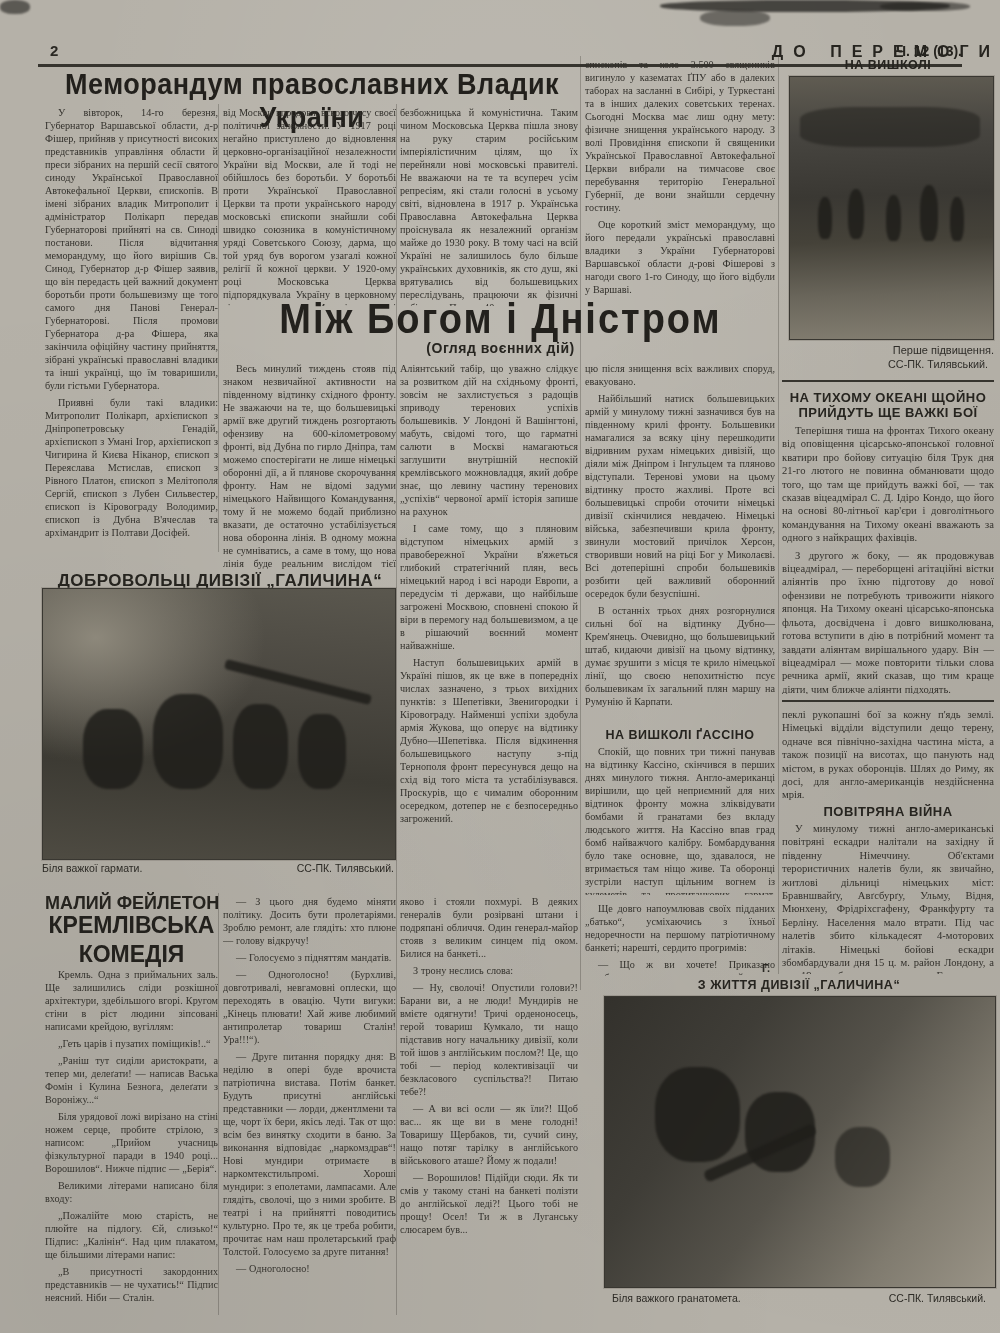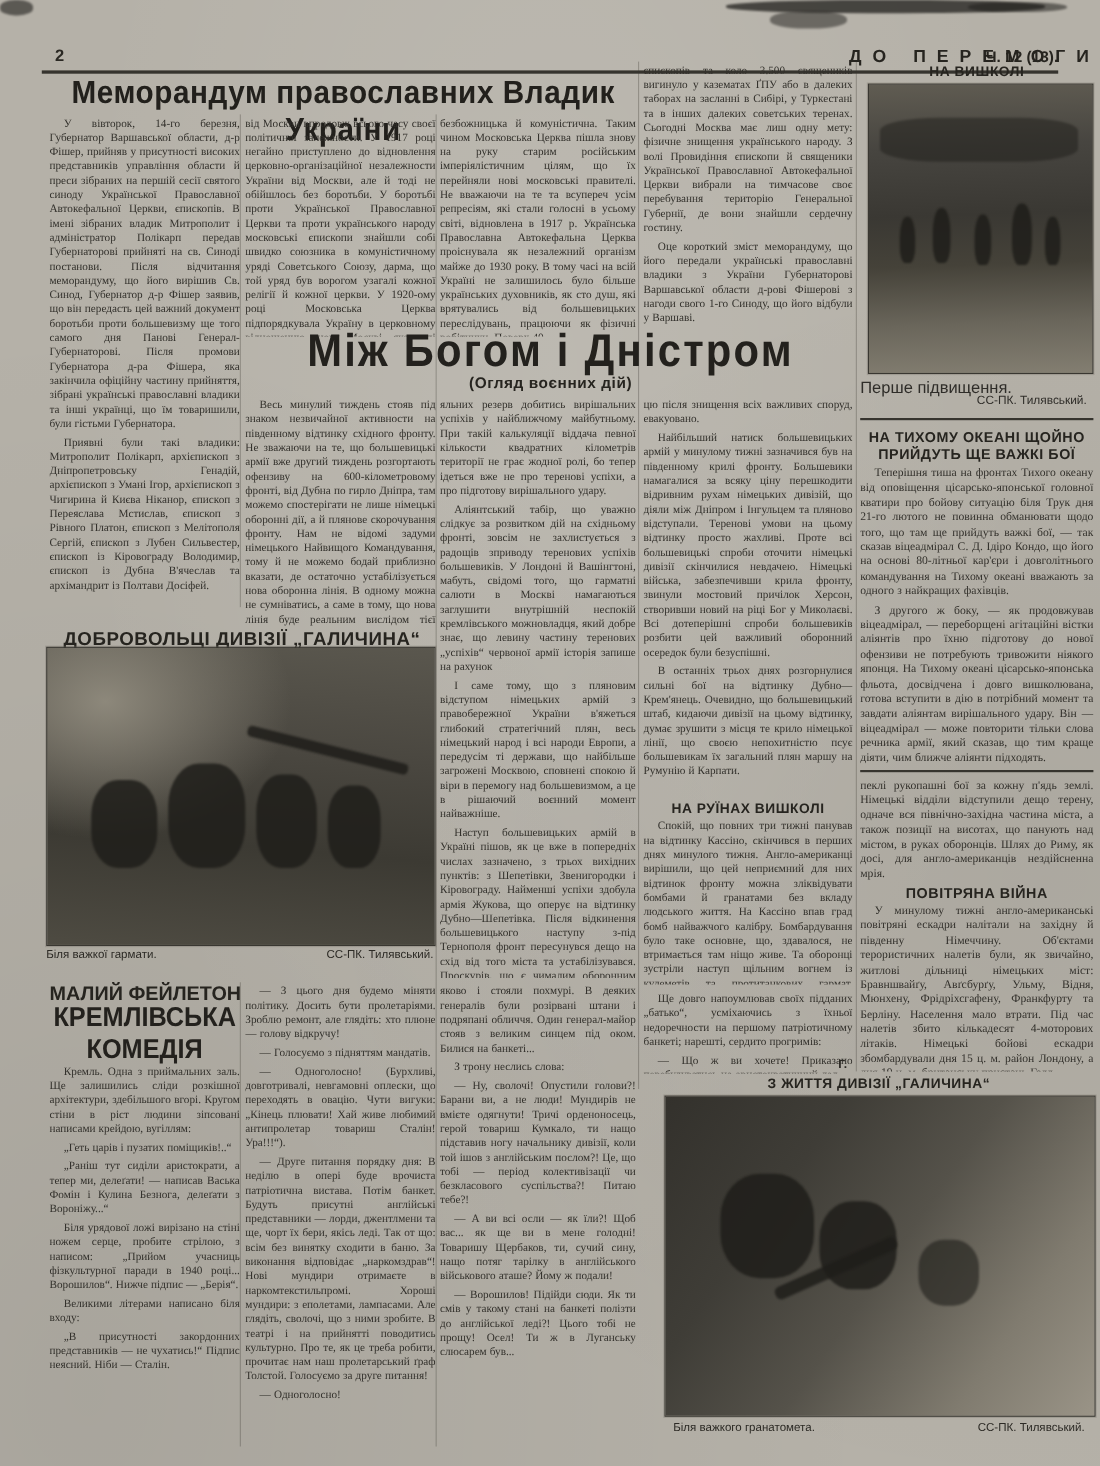--- a/index.html
+++ b/index.html
@@ -63,52 +63,51 @@
       <p>єпископів та коло 3.500 священиків вигинуло у казематах ҐПУ або в далеких таборах на засланні в Сибірі, у Туркестані та в інших далеких советських теренах. Сьогодні Москва має лиш одну мету: фізичне знищення українського народу. З волі Провидіння єпископи й священики Української Православної Автокефальної Церкви вибрали на тимчасове своє перебування територію Генеральної Губернії, де вони знайшли сердечну гостину.</p>
       <p>Оце короткий зміст меморандуму, що його передали українські православні владики з України Губернаторові Варшавської области д-рові Фішерові з нагоди свого 1-го Синоду, що його відбули у Варшаві.</p>
     </div>
 
   <div class="bigtitle" style="left:228px;top:296px;width:545px;font-size:38px">Між Богом і Дністром</div>
   <div class="sechead" style="left:228px;top:340px;width:545px;font-size:14px">(Огляд воєнних дій)</div>
   <div class="col" style="left:223px;top:362px;width:173px;height:208px">
       <p>Весь минулий тиждень стояв під знаком незвичайної активности на південному відтинку східного фронту. Не зважаючи на те, що большевицькі армії вже другий тиждень розгортають офензиву на 600-кілометровому фронті, від Дубна по гирло Дніпра, там можемо спостерігати не лише німецькі оборонні дії, а й плянове скорочування фронту. Нам не відомі задуми німецького Найвищого Командування, тому й не можемо бодай приблизно вказати, де остаточно устабілізується нова оборонна лінія. В одному можна не сумніватись, а саме в тому, що нова лінія буде реальним вислідом тієї радикальної калькуляції німецького штабу, яка велить при найбільшій економії людських та матері-</p>
     </div>
   <div class="col cont" style="left:400px;top:362px;width:178px;height:527px">
-      <p>яльних резерв добитись вирішальних успіхів у найближчому майбутньому. При такій калькуляції віддача певної кількости квадратних кілометрів території не грає жодної ролі, бо тепер ідеться вже не про теренові успіхи, а про підготову вирішального удару.</p>
       <p>Аліянтський табір, що уважно слідкує за розвитком дій на східньому фронті, зовсім не захлистується з радощів зприводу теренових успіхів большевиків. У Лондоні й Вашінгтоні, мабуть, свідомі того, що гарматні салюти в Москві намагаються заглушити внутрішній неспокій кремлівського можновладця, який добре знає, що левину частину теренових „успіхів“ червоної армії історія запише на рахунок</p>
       <p>І саме тому, що з пляновим відступом німецьких армій з правобережної України в'яжеться глибокий стратегічний плян, весь німецький народ і всі народи Европи, а передусім ті держави, що найбільше загрожені Москвою, сповнені спокою й віри в перемогу над большевизмом, а це в рішаючий воєнний момент найважніше.</p>
       <p>Наступ большевицьких армій в Україні пішов, як це вже в попередніх числах зазначено, з трьох вихідних пунктів: з Шепетівки, Звенигородки і Кіровограду. Найменші успіхи здобула армія Жукова, що оперує на відтинку Дубно—Шепетівка. Після відкинення большевицького наступу з-під Тернополя фронт пересунувся дещо на схід від того міста та устабілізувався. Проскурів, що є чималим оборонним осередком, дотепер не є безпосередньо загрожений.</p>
     </div>
   <div class="col cont" style="left:585px;top:362px;width:190px;height:362px">
       <p>цю після знищення всіх важливих споруд, евакуовано.</p>
       <p>Найбільший натиск большевицьких армій у минулому тижні зазначився був на південному крилі фронту. Большевики намагалися за всяку ціну перешкодити відривним рухам німецьких дивізій, що діяли між Дніпром і Інгульцем та пляново відступали. Теренові умови на цьому відтинку просто жахливі. Проте всі большевицькі спроби оточити німецькі дивізії скінчилися невдачею. Німецькі війська, забезпечивши крила фронту, звинули мостовий причілок Херсон, створивши новий на ріці Бог у Миколаєві. Всі дотеперішні спроби большевиків розбити цей важливий оборонний осередок були безуспішні.</p>
       <p>В останніх трьох днях розгорнулися сильні бої на відтинку Дубно—Крем'янець. Очевидно, що большевицький штаб, кидаючи дивізії на цьому відтинку, думає зрушити з місця те крило німецької лінії, що своєю непохитністю псує большевикам їх загальний плян маршу на Румунію й Карпати.</p>
     </div>
-  <div class="sechead" style="left:585px;top:728px;width:190px;font-size:12.5px">НА РУЇНАХ ВИШКОЛІ</div>
+  <div class="sechead" style="left:585px;top:728px;width:190px;font-size:12.5px">НА ВИШКОЛІ ҐАССІНО</div>
   <div class="col" style="left:585px;top:745px;width:190px;height:150px">
       <p>Спокій, що повних три тижні панував на відтинку Кассіно, скінчився в перших днях минулого тижня. Англо-американці вирішили, що цей неприємний для них відтинок фронту можна зліквідувати бомбами й гранатами без вкладу людського життя. На Кассіно впав град бомб найважчого калібру. Бомбардування було таке основне, що, здавалося, не втримається там ніщо живе. Та оборонці зустріли наступ щільним вогнем із кулеметів та протитанкових гармат. Вив'язалися за-</p>
     </div>
 
   <div class="col" style="left:585px;top:902px;width:190px;height:74px">
       <p>Ще довго напоумлював своїх підданих „батько“, усміхаючись з їхньої недоречности на першому патріотичному банкеті; нарешті, сердито прогримів:</p>
       <p>— Що ж ви хочете! Приказано перебудуватись на аристократичний лад — мусиш! Тактика партії цього вимагає на даному етапі!!!</p>
     </div>
   <div class="abs" style="left:585px;top:962px;width:185px;text-align:right;font-size:11px;font-weight:700;color:#2a2823">Г.</div>
 
   <div class="sechead" style="left:782px;top:58px;width:212px;font-size:12.5px">НА ВИШКОЛІ</div>
   <div class="photo" style="left:789px;top:76px;width:203px;height:262px;
        background:linear-gradient(178deg,#605c52 0%,#474540 22%,#3a3833 45%,#454239 62%,#6a665b 82%,#837e71 100%)">
     <div class="ph-fig" style="left:28px;top:120px;width:14px;height:42px"></div>
     <div class="ph-fig" style="left:58px;top:112px;width:16px;height:50px"></div>
     <div class="ph-fig" style="left:96px;top:118px;width:15px;height:46px"></div>
     <div class="ph-fig" style="left:130px;top:108px;width:18px;height:56px"></div>
     <div class="ph-fig" style="left:160px;top:120px;width:14px;height:44px"></div>
     <div class="ph-fig" style="left:10px;top:30px;width:180px;height:40px;opacity:.5;border-radius:30%"></div>
   </div>
-  <div class="abs" style="left:782px;top:344px;width:212px;text-align:left;font-size:15px">Перше підвищення.</div>
+  <div class="abs" style="left:782px;top:344px;width:212px;text-align:right;font-size:11px">Перше підвищення.</div>
   <div class="abs" style="left:782px;top:358px;width:206px;text-align:right;font-size:10.8px">СС-ПК. Тилявський.</div>
   <div class="hrule" style="left:782px;top:380px;width:212px;height:2px"></div>
 
   <div class="sechead" style="left:782px;top:390px;width:212px;font-size:13px;line-height:15px">НА ТИХОМУ ОКЕАНІ ЩОЙНО ПРИЙДУТЬ ЩЕ ВАЖКІ БОЇ</div>
   <div class="col" style="left:782px;top:424px;width:212px;height:270px;font-size:10.6px;line-height:13.4px">
       <p>Теперішня тиша на фронтах Тихого океану від оповіщення цісарсько-японської головної кватири про бойову ситуацію біля Трук дня 21-го лютого не повинна обманювати щодо того, що там ще прийдуть важкі бої, — так сказав віцеадмірал С. Д. Ідіро Кондо, що його на основі 80-літньої кар'єри і довголітнього командування на Тихому океані вважають за одного з найкращих фахівців.</p>
       <p>З другого ж боку, — як продовжував віцеадмірал, — переборщені агітаційні вістки аліянтів про їхню підготову до нової офензиви не потребують тривожити ніякого японця. На Тихому океані цісарсько-японська фльота, досвідчена і довго вишколювана, готова вступити в дію в потрібний момент та завдати аліянтам вирішального удару. Він — віцеадмірал — може повторити тільки слова речника армії, який сказав, що тим краще діяти, чим ближче аліянти підходять.</p>
     </div>
   <div class="hrule" style="left:782px;top:700px;width:212px;height:2px"></div>
 
@@ -140,20 +139,21 @@
   <div class="abs" style="left:45px;top:910px;width:173px;text-align:center;font-size:23px;font-weight:700;color:#23211d;transform:scaleY(1.08);transform-origin:top center">
     <div>КРЕМЛІВСЬКА</div>
     <div>КОМЕДІЯ</div>
   </div>
   <div class="col" style="left:45px;top:968px;width:173px;height:348px">
       <p>Кремль. Одна з приймальних заль. Ще залишились сліди розкішної архітектури, здебільшого вгорі. Кругом стіни в ріст людини зіпсовані написами крейдою, вугіллям:</p>
       <p>„Геть царів і пузатих поміщиків!..“</p>
       <p>„Раніш тут сиділи аристократи, а тепер ми, делеґати! — написав Васька Фомін і Кулина Безнога, делеґати з Вороніжу...“</p>
       <p>Біля урядової ложі вирізано на стіні ножем серце, пробите стрілою, з написом: „Прийом учасниць фізкультурної паради в 1940 році... Ворошилов“. Нижче підпис — „Берія“.</p>
       <p>Великими літерами написано біля входу:</p>
+      <p>„Пожалійте мою старість, не плюйте на підлогу. Єй, слизько!“ Підпис: „Калінін“. Над цим плакатом, ще більшими літерами напис:</p>
       <p>„В присутності закордонних представників — не чухатись!“ Підпис неясний. Ніби — Сталін.</p>
     </div>
   <div class="col" style="left:223px;top:895px;width:173px;height:420px">
       <p>— З цього дня будемо міняти політику. Досить бути пролетаріями. Зроблю ремонт, але глядіть: хто плюне — голову відкручу!</p>
       <p>— Голосуємо з підняттям мандатів.</p>
       <p>— Одноголосно! (Бурхливі, довготривалі, невгамовні оплески, що переходять в овацію. Чути вигуки: „Кінець плювати! Хай живе любимий антипролетар товариш Сталін! Ура!!!“).</p>
       <p>— Друге питання порядку дня: В неділю в опері буде врочиста патріотична вистава. Потім банкет. Будуть присутні англійські представники — лорди, джентлмени та ще, чорт їх бери, якісь леді. Так от що: всім без винятку сходити в баню. За виконання відповідає „наркомздрав“! Нові мундири отримаєте в наркомтекстильпромі. Хороші мундири: з еполетами, лампасами. Але глядіть, сволочі, що з ними зробите. В театрі і на прийнятті поводитись культурно. Про те, як це треба робити, прочитає нам наш пролетарський ґраф Толстой. Голосуємо за друге питання!</p>
       <p>— Одноголосно!</p>
     </div>
   <div class="col cont" style="left:400px;top:895px;width:178px;height:420px">

